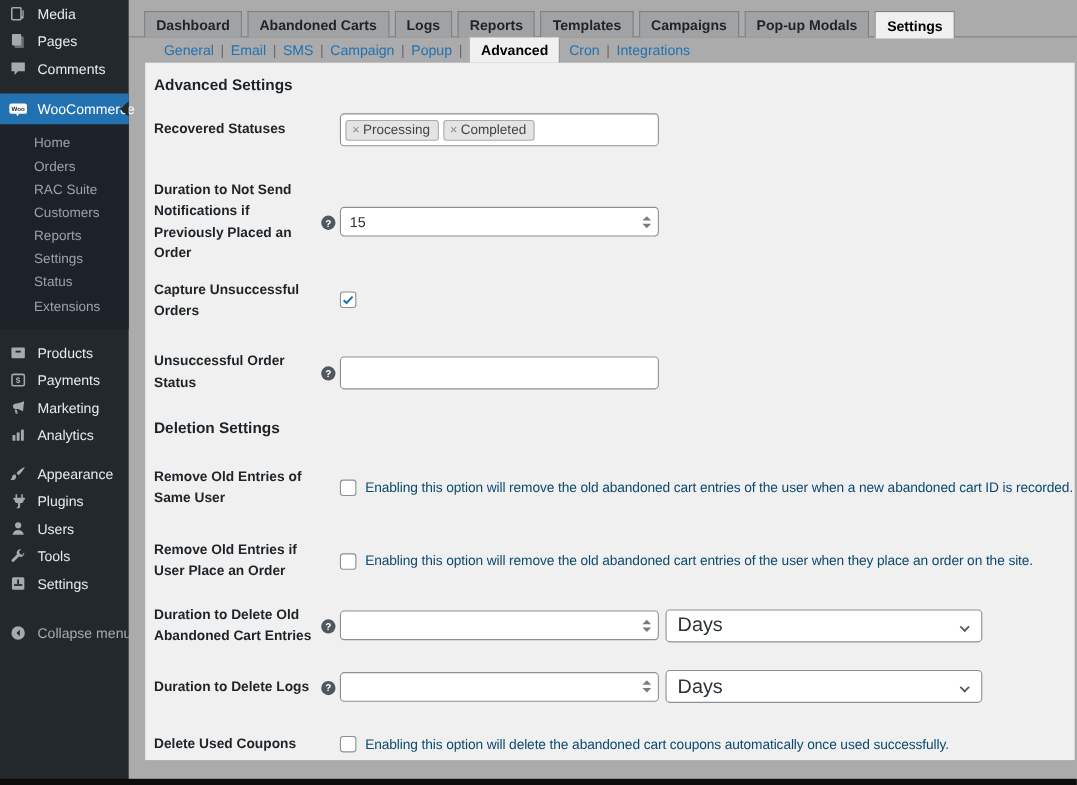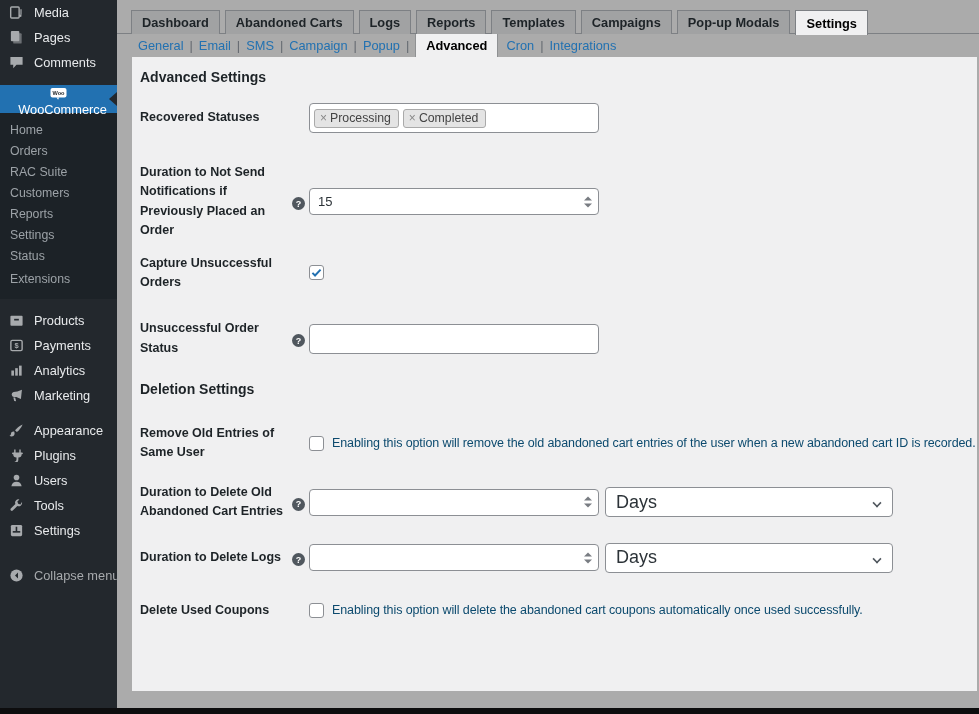--- a/index.html
+++ b/index.html
@@ -18,51 +18,51 @@
   }
   .menu-item {
     display:flex; align-items:center; height:25px; padding-left:8px;
     color:#f0f0f1; cursor:pointer; position:relative;
   }
   .menu-item .mi {
     width:17px; height:16px; margin-right:9px; color:#a7aaad;
     display:flex; align-items:center; justify-content:center; flex:0 0 17px;
   }
   .menu-item .ml { font-size:12.8px; color:#e8eaec; white-space:nowrap; }
-  .menu-item.active { background:#2271b1; height:28px;flex-direction:column; }
+  .menu-item.active { background:#2271b1; height:28px; }
   .menu-item.active .ml { color:#fff; }
   .menu-item.active .mi { color:#fff; }
   .menu-sep { height:10px; }
   .arrow-notch {
     position:absolute; right:0; top:50%; transform:translateY(-50%);
     width:0; height:0;
     border-top:7px solid transparent; border-bottom:7px solid transparent;
     border-right:8px solid #23282d;
   }
   .submenu { background:#1c2227; padding:7px 0 9px 0; }
   .submenu-item {
-    height:21px; line-height:21px; padding-left:10px; font-size:12.3px;
+    height:21px; line-height:21px; padding-left:31px; font-size:12.3px;
     color:#9ca2a7; cursor:pointer; white-space:nowrap;
   }
   .collapse-item { margin-top:20px; }
   .collapse-item .ml { color:#a7aaad; }
 
   
   .main { flex:1 1 auto; background:#ababab; position:relative; }
 
   .tabs-row { padding:10px 0 0 14px; height:34px; border-bottom:1px solid #7d8084; display:flex; }
   .nav-tab {
     display:inline-flex; align-items:center; height:24px; padding:0 10px;
     margin-right:5px; background:#a1a2a3; border:1px solid #7d8084;
     border-bottom:none; font-size:12.8px; font-weight:bold; color:#1d2327;
     cursor:pointer; white-space:nowrap;
   }
   .nav-tab.active { background:#f0f0f1; height:25px; margin-bottom:-1px; color:#000; }
 
-  .subnav { height:23px; display:flex; align-items:center; padding-left:21px; font-size:12.8px; }
+  .subnav { height:23px; display:flex; align-items:center; padding-left:32px; font-size:12.8px; }
   .subnav .lnk { color:#2271b1; cursor:pointer; }
   .subnav .pipe { color:#646970; margin:0 6px; }
   .subnav .active-sub {
     background:#f0f0f1; color:#000; font-weight:bold; height:23px;
     display:inline-flex; align-items:center; padding:0 10px;
     border-left:1px solid #8f9193; border-right:1px solid #8f9193;
   }
 
   .card {
     margin-left:15px; width:845px; height:634px; background:#f0f0f1;
@@ -222,35 +222,35 @@
             <rect x="2" y="2.5" width="12" height="11" rx="1.5" fill="none" stroke="currentColor" stroke-width="1.5"></rect>
             <text x="8" y="11" text-anchor="middle" font-size="8" font-weight="bold" fill="currentColor">$</text>
           </svg>
       </span>
       <span class="ml">Payments</span>
     </div>
 
     <div class="menu-item">
       <span class="mi">
         <svg width="15" height="15" viewBox="0 0 16 16" fill="currentColor">
+            <path d="M13.8 1.8l-1.1 9.8-4.9-2.1H5.2a2.7 2.7 0 01-.3-5.3l4-.6zM4.6 10l1 3.8 2 .2-1-3.8z"></path>
+          </svg>
+      </span>
+      <span class="ml">Marketing</span>
+    </div>
+
+    <div class="menu-item">
+      <span class="mi">
+        <svg width="15" height="15" viewBox="0 0 16 16" fill="currentColor">
             <rect x="2.5" y="8" width="2.8" height="5.5"></rect>
             <rect x="6.6" y="5.5" width="2.8" height="8"></rect>
             <rect x="10.7" y="2.8" width="2.8" height="10.7"></rect>
           </svg>
       </span>
       <span class="ml">Analytics</span>
-    </div>
-
-    <div class="menu-item">
-      <span class="mi">
-        <svg width="15" height="15" viewBox="0 0 16 16" fill="currentColor">
-            <path d="M13.8 1.8l-1.1 9.8-4.9-2.1H5.2a2.7 2.7 0 01-.3-5.3l4-.6zM4.6 10l1 3.8 2 .2-1-3.8z"></path>
-          </svg>
-      </span>
-      <span class="ml">Marketing</span>
     </div>
 
     <div class="menu-sep"></div>
 
     <div class="menu-item">
       <span class="mi">
         <svg width="15" height="15" viewBox="0 0 16 16" fill="currentColor">
             <path d="M14.5 1.5C11 3 7.8 5.8 6.4 7.8l1.9 1.9c2-1.4 4.8-4.6 6.2-8.2zM5.5 9c-1.8-.3-3.3.7-3.4 2.4-.1 1.2-.7 1.8-1.6 2.1 1.1 1 3 1.1 4.2.3 1.1-.8 1.5-2.2 1.2-3.4z"></path>
           </svg>
       </span>
@@ -397,20 +397,28 @@
 
       <div class="frow r6">
         <div class="flabel">Remove Old Entries of Same User</div>
         <div></div>
         <div class="ctrl">
           <span class="cbox"></span>
           <span class="desc">Enabling this option will remove the old abandoned cart entries of the user when a new abandoned cart ID is recorded.</span>
         </div>
       </div>
 
+      <div class="frow r9">
+        <div class="flabel">Remove Old Entries if User Place an Order</div>
+        <div></div>
+        <div class="ctrl">
+          <span class="cbox"></span>
+          <span class="desc">Enabling this option will remove the old abandoned cart entries of the user when they place an order on the site.</span>
+        </div>
+      </div>
 
       <div class="frow r7">
         <div class="flabel">Duration to Delete Old Abandoned Cart Entries</div>
         <div><span class="help">?</span></div>
         <div class="ctrl">
           <div class="num-wrap">
             <input type="text" value="" style="">
             <span class="spin">
                 <i class="up"></i>
                 <i class="dn"></i>

